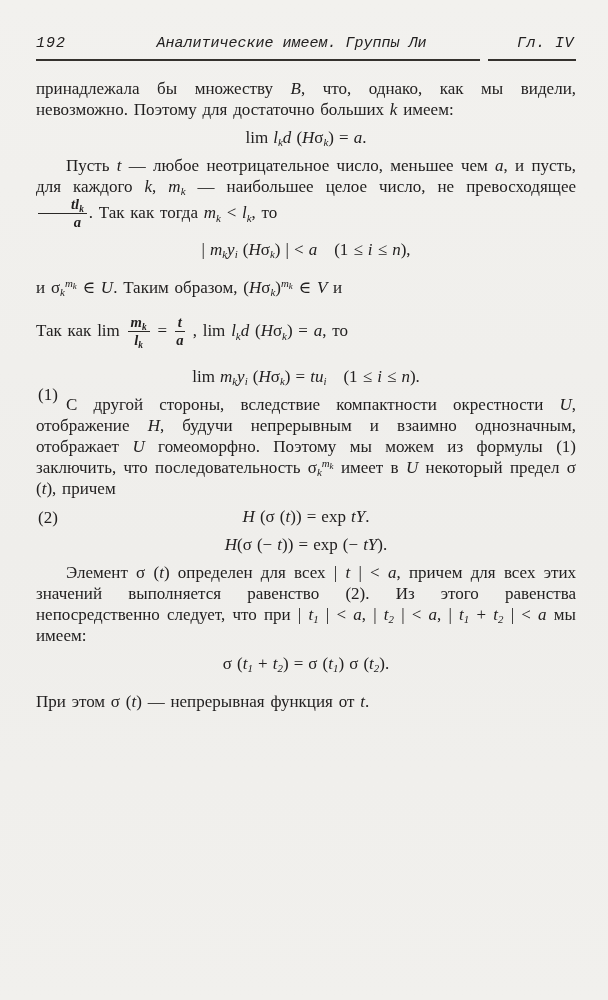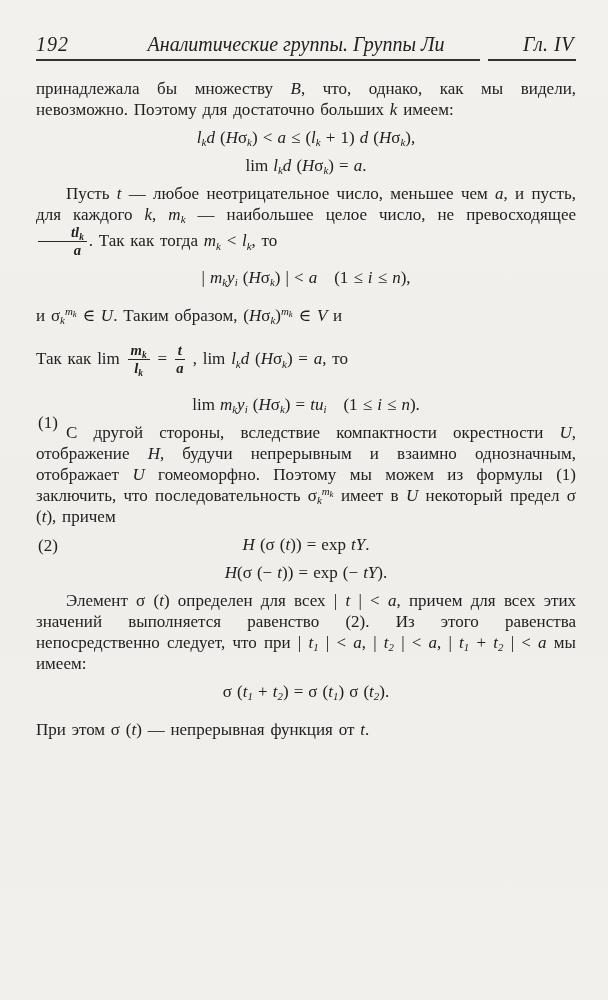--- a/index.html
+++ b/index.html
@@ -12,22 +12,23 @@
     padding:34px 32px 0 36px;
     background:linear-gradient(180deg,#f2f1ee 0%,#efeeeb 55%,#f1f0ed 100%);
     color:#222020;
     font-size:17px;
     line-height:21px;
     overflow:hidden;
   }
   
   .runhead {
     display:flex; justify-content:space-between; align-items:flex-end;
-    font-style:italic; font-size:20px; line-height:20px;
+    font-style:italic; font-size:15px; line-height:20px;
     padding:0 2px 0 0;
+    font-family:Liberation Mono, monospace;
   }
   .runhead .pgnum { font-style:italic; letter-spacing:1px; }
   .runhead .chap { letter-spacing:0.5px; }
   .rule { display:flex; gap:8px; margin-top:5px; }
   .rule-long { flex:1; border-top:2px solid #35322e; }
   .rule-short { width:88px; border-top:2px solid #35322e; }
 
   .body-text { margin-top:17px; }
 
   .para { text-align:justify; word-spacing:0.09em; margin:0; }
@@ -63,33 +64,32 @@
   .sum-glyph { display:block; font-size:25px; line-height:21px; }
   .sum-under { display:block; font-size:11px; font-style:italic; line-height:9px; }
 </style>
 </head>
 <body>
 
 <div class="page">
 
   <div class="runhead">
     <span class="pgnum">192</span>
-    <span class="title">Аналитические группы. Группы Ли</span>
+    <span class="title">Аналитические имеем. Группы Ли</span>
     <span class="chap">Гл. IV</span>
   </div>
   <div class="rule">
     <div class="rule-long"></div>
     <div class="rule-short"></div>
   </div>
 
   <div class="body-text">
 
     <p class="para">принадлежала бы множеству <span class="it">B</span>, что, однако, как мы видели, невозможно. Поэтому для достаточно больших <span class="it">k</span> имеем:</p>
 
-    <div class="eq"><span class="it">l</span><sub>k</sub><span class="it">d</span> (<span class="it">H</span>σ<sub>k</sub>) &lt; <span class="it">a</span> ≤ (<span class="it">l</span><sub>k</sub> + 1) <span class="it">d</span> (<span class="it">H</span>σ<sub>k</sub>),</div>
 
 
     <div class="eq">lim <span class="it">l</span><sub>k</sub><span class="it">d</span> (<span class="it">H</span>σ<sub>k</sub>) = <span class="it">a</span>.</div>
 
     <p class="para indent sp-before">Пусть <span class="it">t</span> — любое неотрицательное число, меньшее чем <span class="it">a</span>, и пусть, для каждого <span class="it">k</span>, <span class="it">m</span><sub>k</sub> — наибольшее целое число, не превосходящее <span class="frac"><span class="num"><span class="it">tl</span><sub>k</sub></span><span class="den"><span class="it">a</span></span></span>. Так как тогда <span class="it">m</span><sub>k</sub> &lt; <span class="it">l</span><sub>k</sub>, то</p>
 
     <div class="eq">| <span class="it">m</span><sub>k</sub><span class="it">y</span><sub>i</sub> (<span class="it">H</span>σ<sub>k</sub>) | &lt; <span class="it">a</span> (1 ≤ <span class="it">i</span> ≤ <span class="it">n</span>),</div>
 
     <p class="line">и σ<sub>k</sub><sup><span class="it">m</span><sub>k</sub></sup> ∈ <span class="it">U</span>.  Таким  образом,  (<span class="it">H</span>σ<sub>k</sub>)<sup><span class="it">m</span><sub>k</sub></sup> ∈ <span class="it">V</span> и</p>
 

